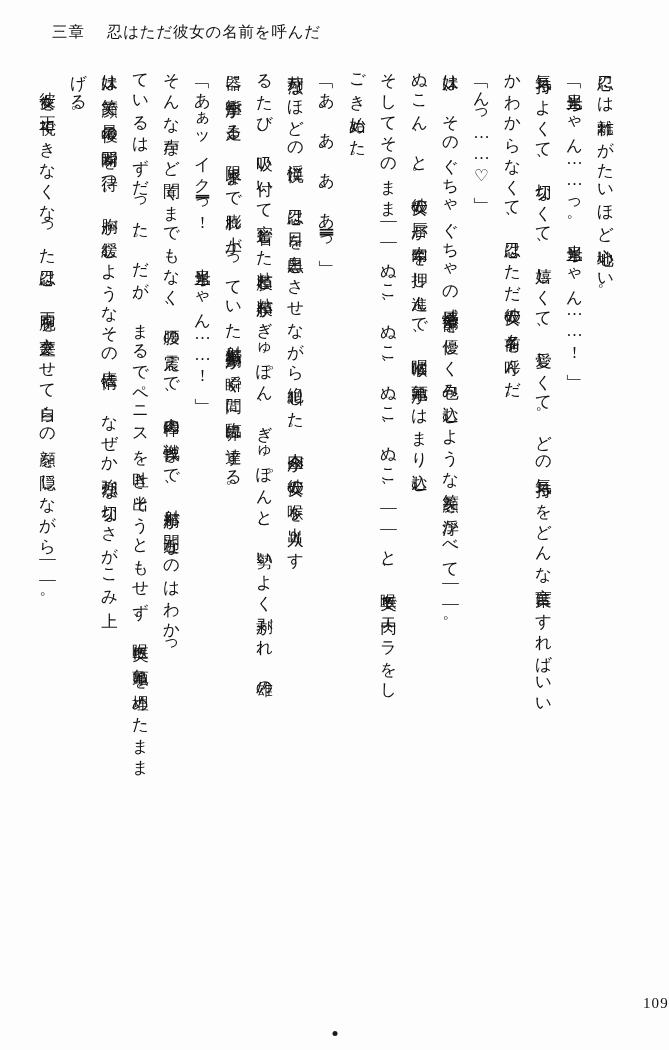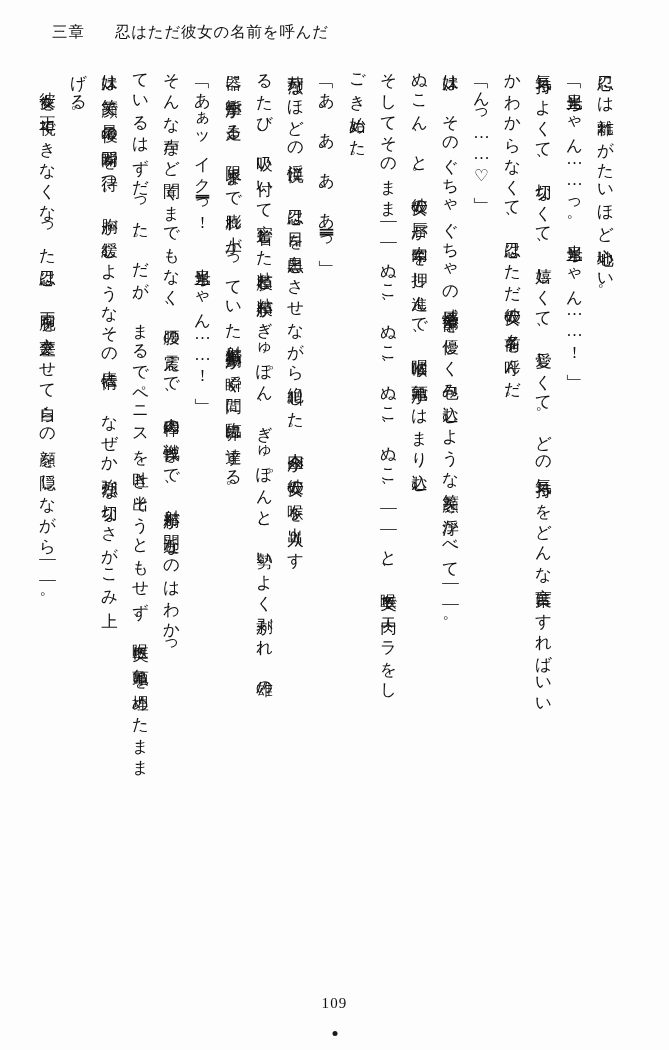--- a/index.html
+++ b/index.html
@@ -29,21 +29,21 @@
   .header {
     position: absolute;
     top: 22px;
     left: 52px;
     font-size: 15.5px;
     letter-spacing: 0.06em;
     white-space: nowrap;
     color: #111;
   }
   .header .chap-num {
-    margin-right: 30px;
+    margin-right: 22px;
   }
   .header .chap-title {
     letter-spacing: 0.05em;
   }
 
   
   .body-text {
     position: absolute;
     top: 62px;
     right: 56px;
@@ -74,21 +74,21 @@
 
   .col.indent {
     padding-top: 16px;
   }
 
   .page-number {
     position: absolute;
     bottom: 38px;
     left: 0;
     width: 669px;
-    text-align: center;
+    text-align: right;
     font-size: 15px;
     letter-spacing: 0.08em;
     color: #111;
   }
 
   .bottom-dot {
     position: absolute;
     bottom: 14px;
     left: 50%;
     transform: translateX(-50%);

